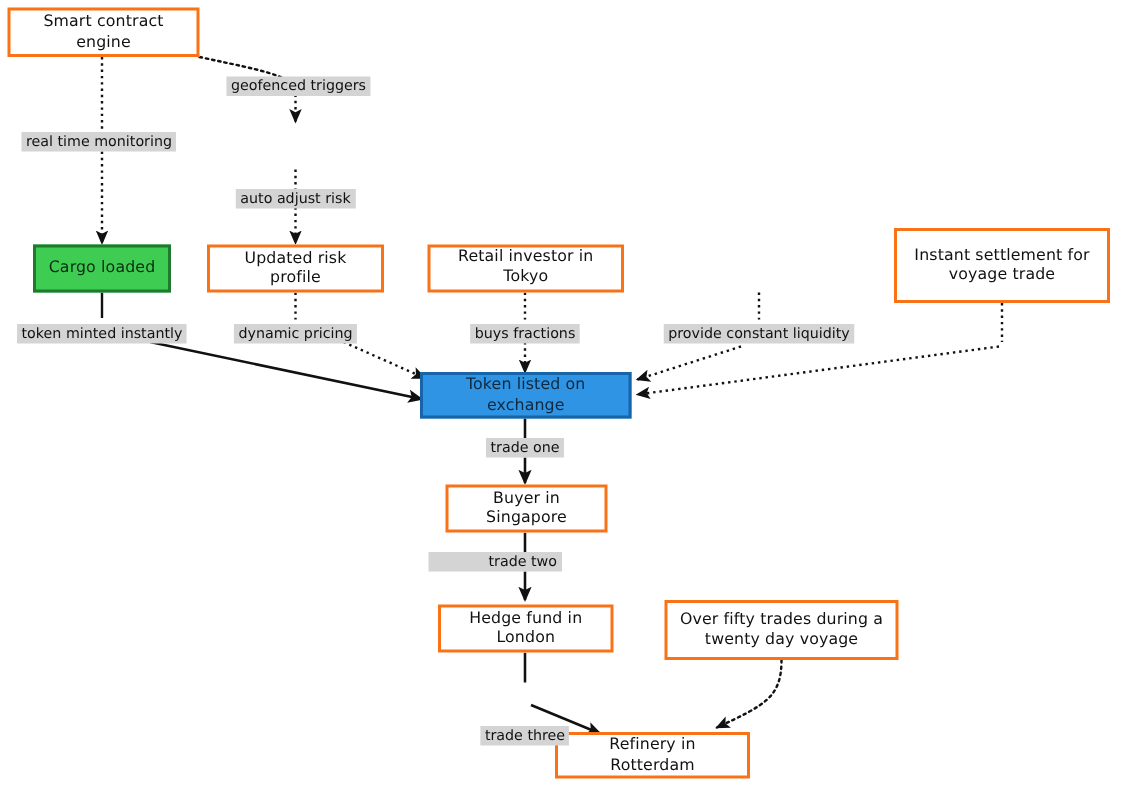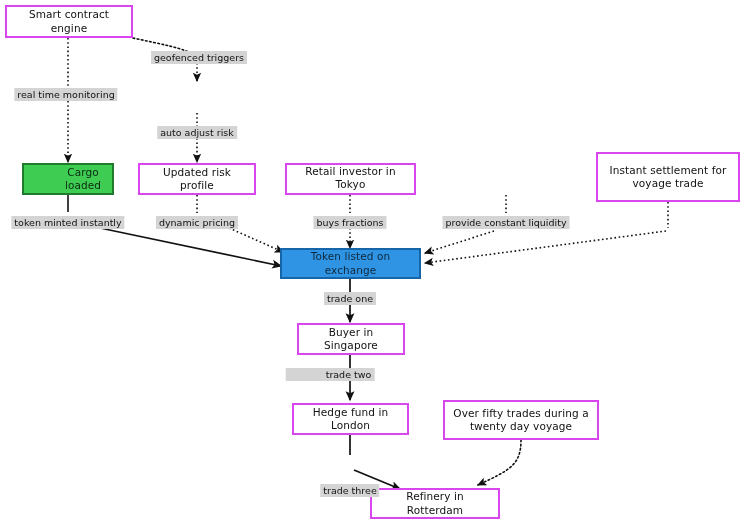--- a/index.html
+++ b/index.html
@@ -19,34 +19,34 @@
     position: absolute;
     left: 0;
     top: 0;
     width: 750px;
     height: 524px;
     pointer-events: none;
   }
   .node {
     position: absolute;
     box-sizing: border-box;
-    border: 2px solid #d946ef;
+    border: 2px solid #f97316;
     background: #ffffff;
     color: #111111;
     display: flex;
     align-items: center;
     justify-content: center;
     text-align: center;
     font-size: 10.5px;
     line-height: 1.25;
     letter-spacing: 0.1px;
     padding: 2px 5px;
     z-index: 3;
   }
-  .node.green  { background: #3ecc53; border-color: #1f7a2e; color: #0d2b12; padding-left: 35px; }
+  .node.green  { background: #3ecc53; border-color: #1f7a2e; color: #0d2b12; }
   .node.gold   { background: #f5ca2b; border-color: #a8860b; color: #3a2d02; }
   .node.blue   { background: #2e94e3; border-color: #1565a8; color: #10283d; }
   .edge-label {
     position: absolute;
     background: #d4d4d4;
     color: #111111;
     font-size: 9.5px;
     line-height: 1.2;
     padding: 1px 3px;
     white-space: nowrap;

